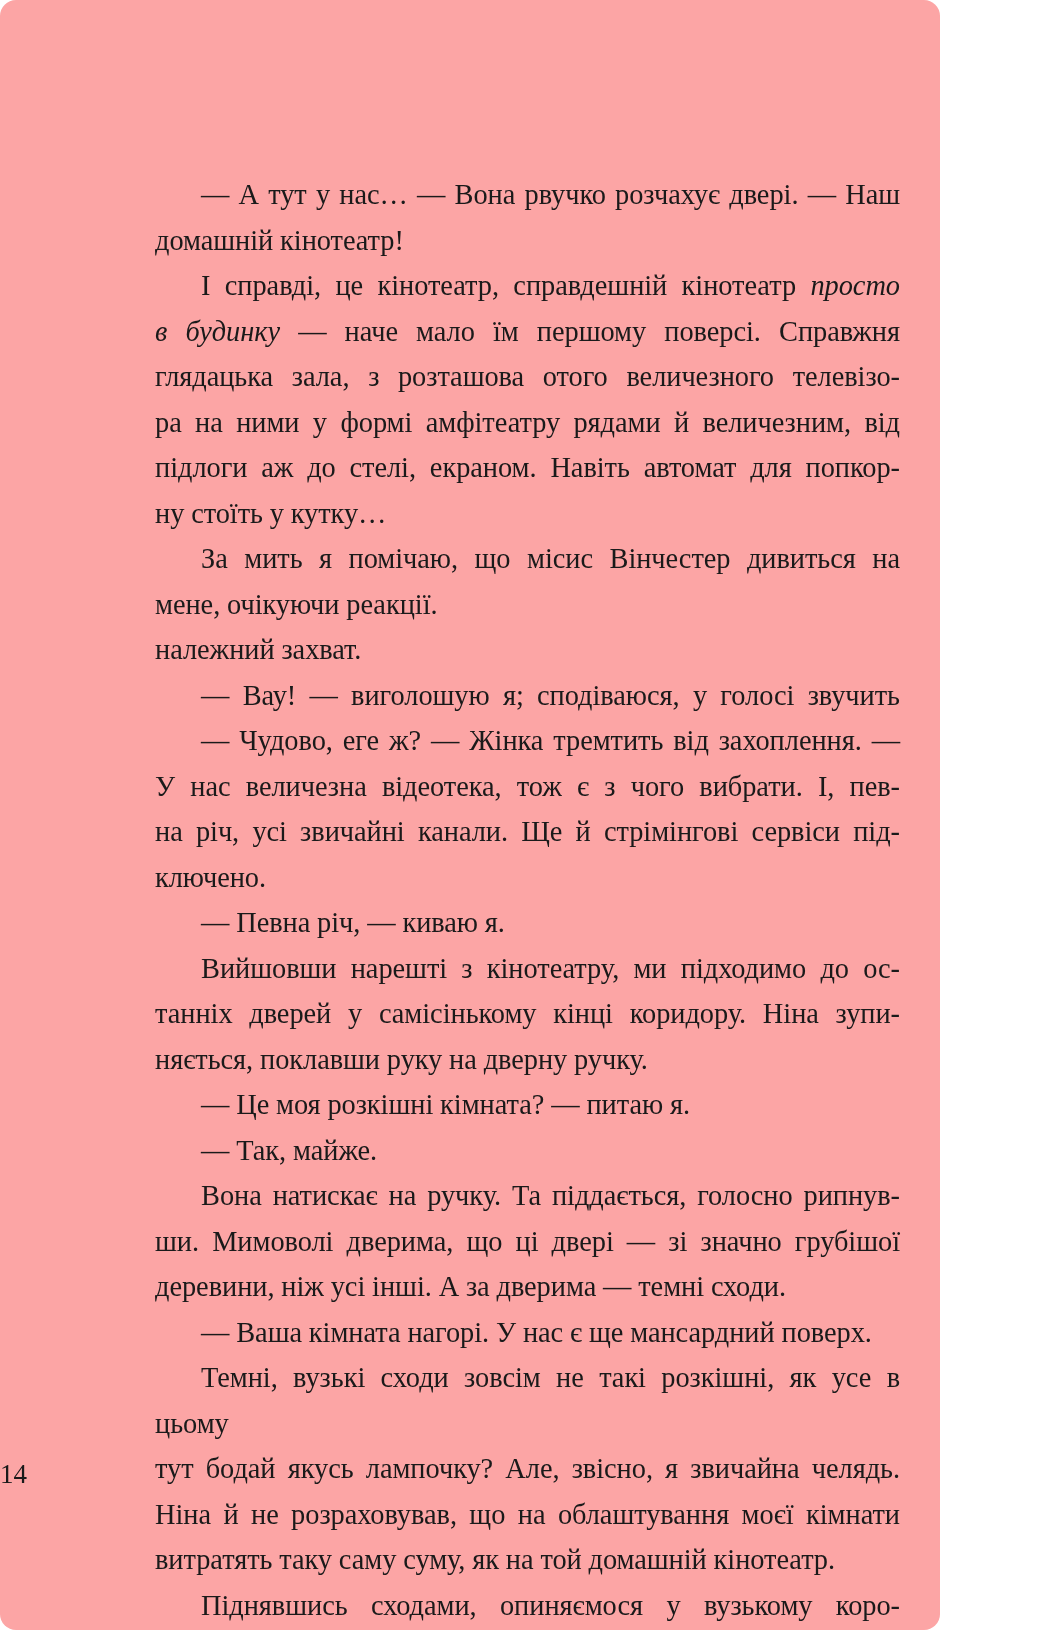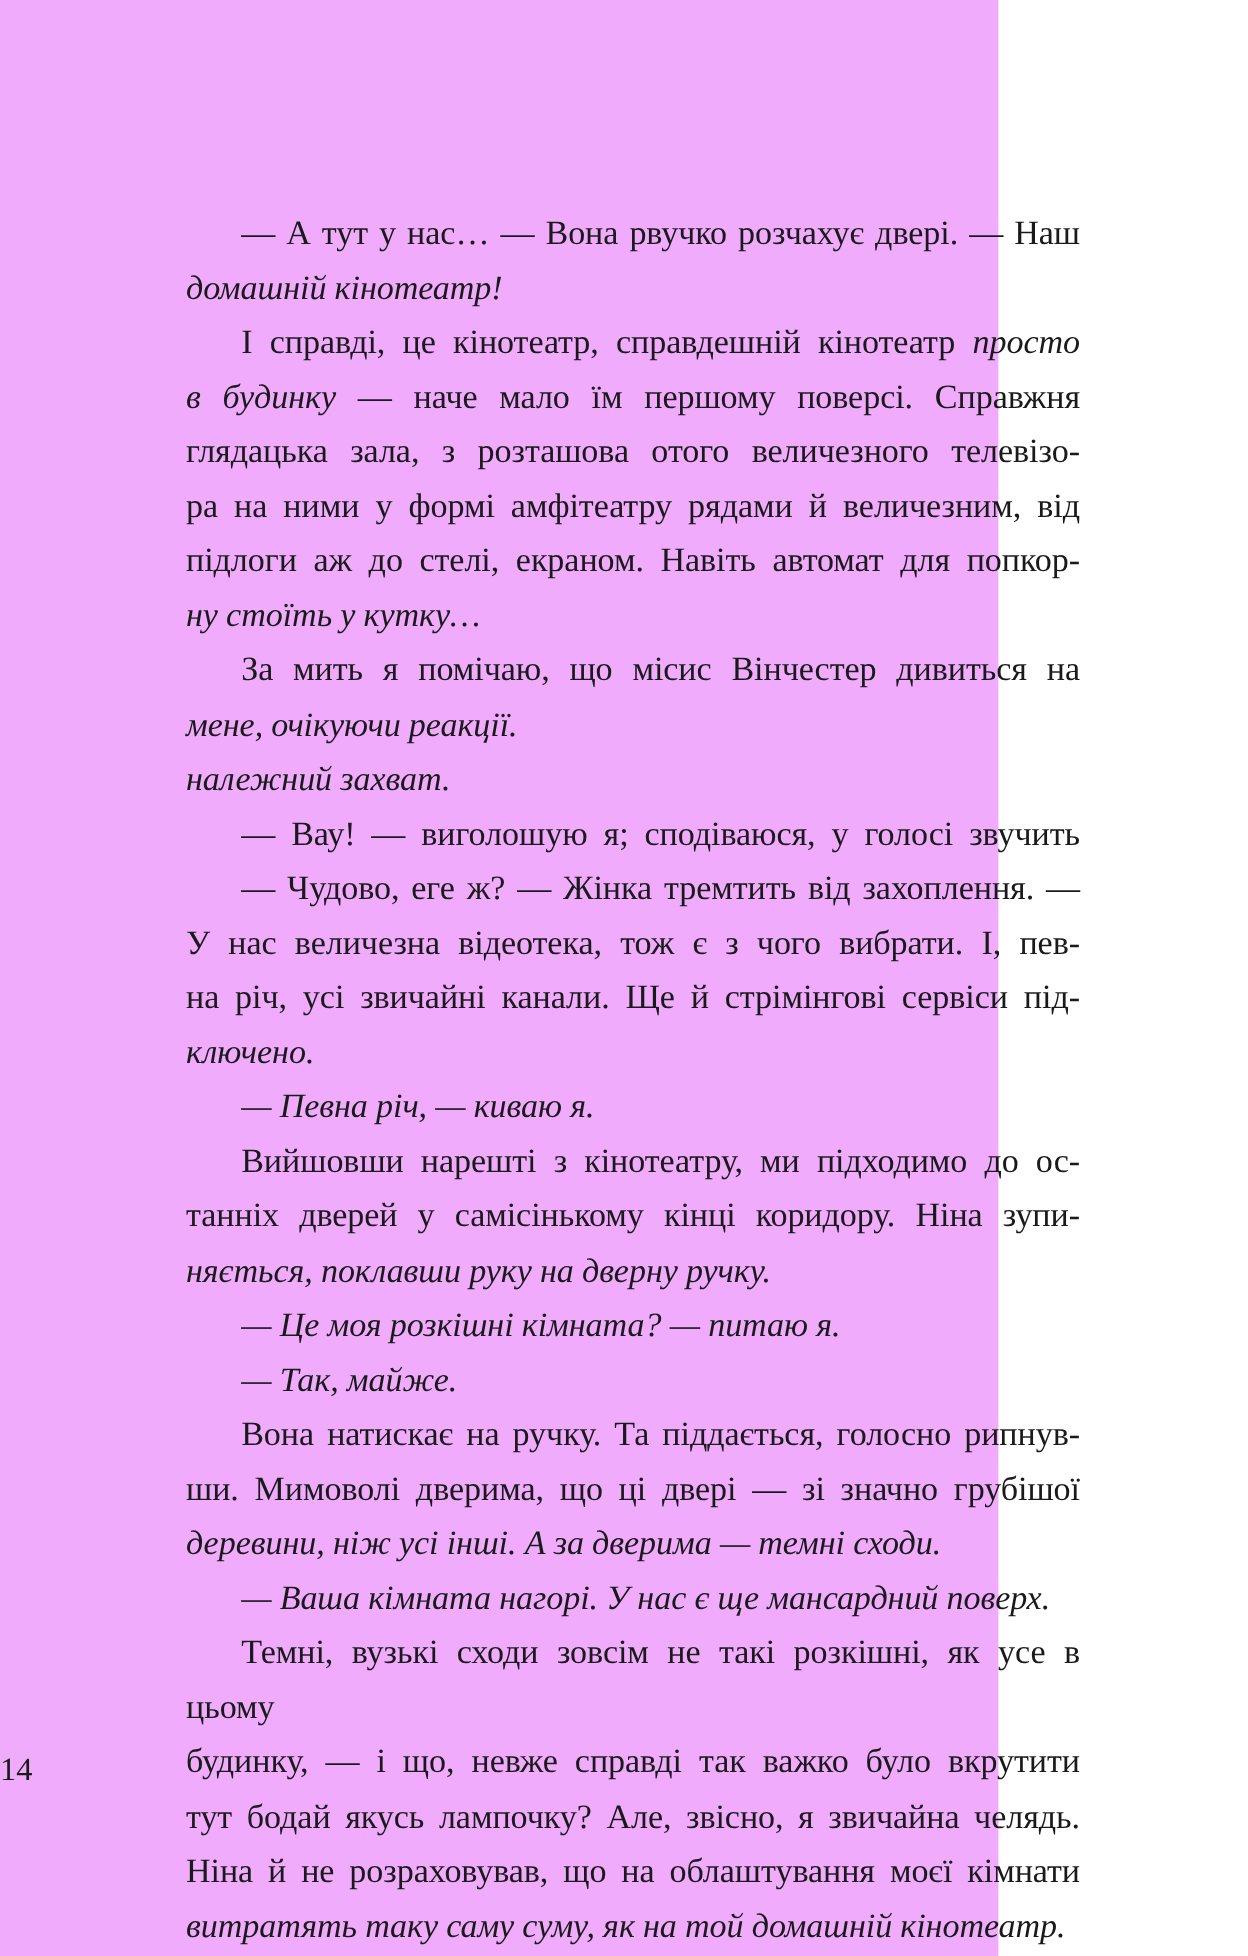--- a/index.html
+++ b/index.html
@@ -12,23 +12,24 @@
     height: 1630px;
     position: relative;
     font-family: "Liberation Serif", "DejaVu Serif", serif;
     color: #1a1a1a;
     overflow: hidden;
   }
   .page {
     position: absolute;
     left: 0;
     top: 0;
-    width: 832px;
+    width: 940px;
     height: 1630px;
-    background: #f0abfc;
+    background: #fca5a5;
+    border-radius: 16px;
   }
   .text-block {
     position: absolute;
     left: 155px;
     top: 172px;
     width: 745px;
   }
   .para {
     margin: 0;
     text-indent: 46px;
@@ -51,21 +52,20 @@
   }
   .line.just {
     white-space: normal;
     text-align: justify;
     text-align-last: justify;
   }
   .line.flush {
     white-space: normal;
     text-align: left;
     text-align-last: left;
-    font-style: italic;
   }
   em.emph {
     font-style: italic;
   }
   .folio {
     position: absolute;
     left: 0;
     top: 1457px;
     width: 1040px;
     text-align: left;
@@ -136,21 +136,20 @@
       <span class="line just">ши. Мимоволі дверима, що ці двері — зі значно грубішої</span>
       <span class="line flush">деревини, ніж усі інші. А за дверима — темні сходи.</span>
     </p>
 
     <p class="para">
       <span class="line indent flush">— Ваша кімната нагорі. У нас є ще мансардний поверх.</span>
     </p>
 
     <p class="para">
       <span class="line indent just">Темні, вузькі сходи зовсім не такі розкішні, як усе в цьому</span>
-      <span class="line just">будинку, — і що, невже справді так важко було вкрутити</span>
       <span class="line just">тут бодай якусь лампочку? Але, звісно, я звичайна челядь.</span>
       <span class="line just">Ніна й не розраховував, що на облаштування моєї кімнати</span>
       <span class="line flush">витратять таку саму суму, як на той домашній кінотеатр.</span>
     </p>
 
     <p class="para">
       <span class="line indent just">Піднявшись сходами, опиняємося у вузькому коро-</span>
 
     </p>
 

